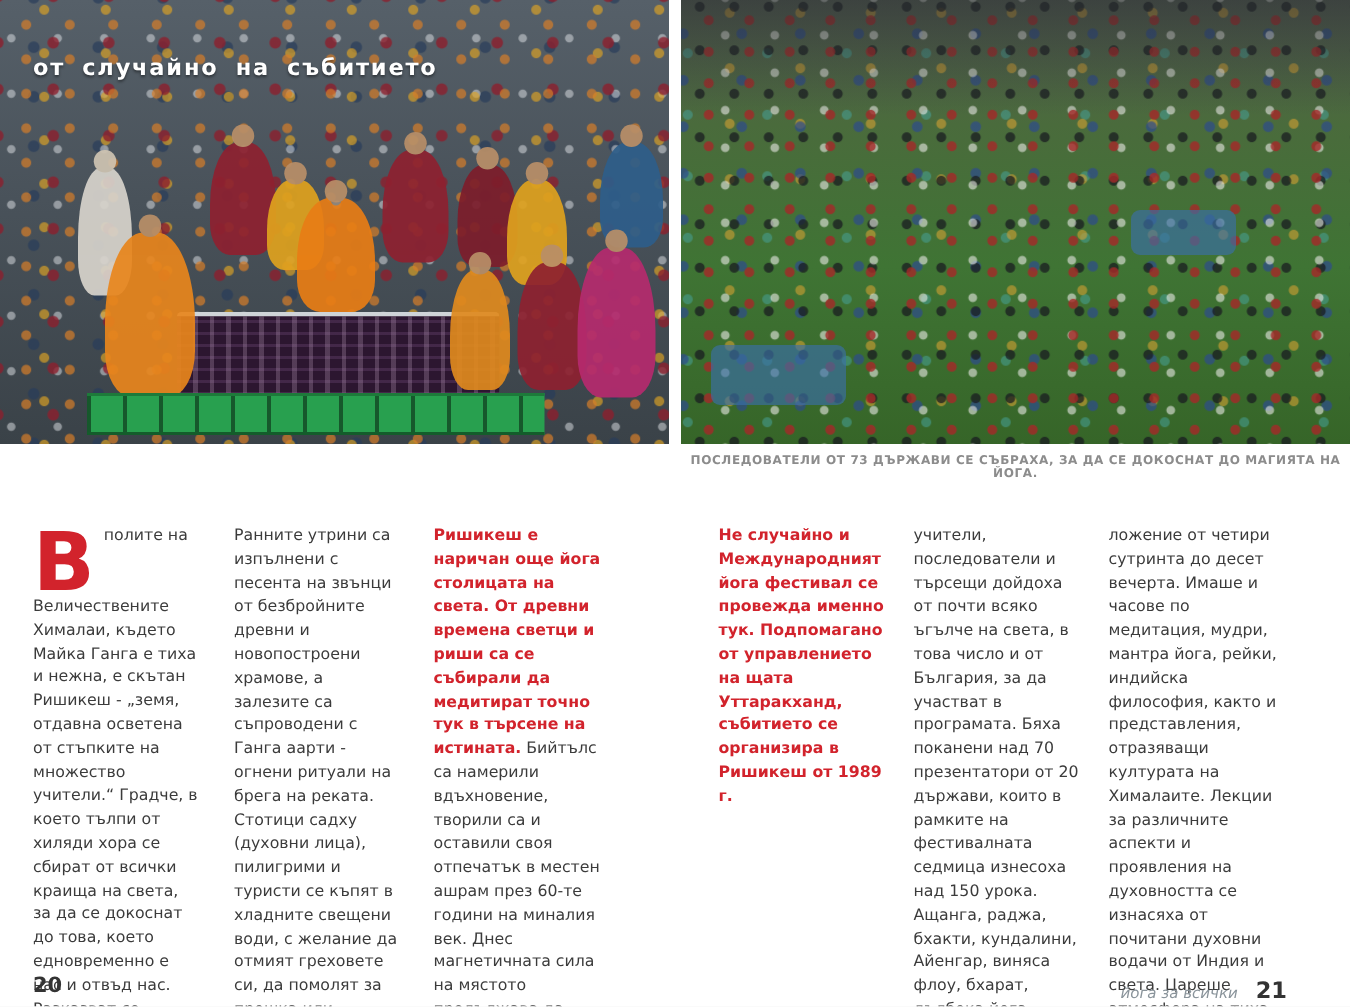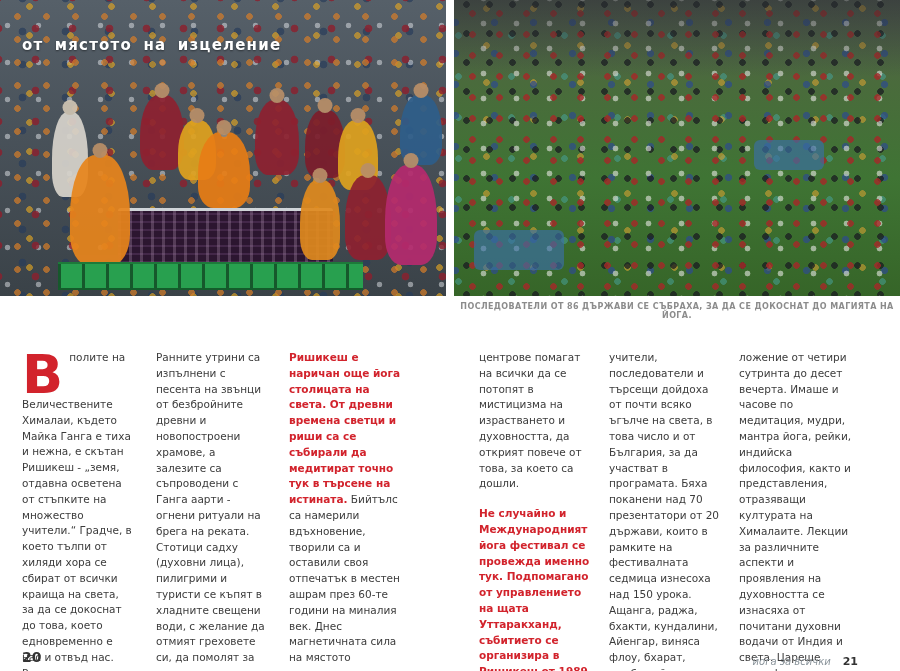--- a/index.html
+++ b/index.html
@@ -96,21 +96,21 @@
     float:left;font-size:54px;line-height:44px;font-weight:bold;
     color:#d2232c;margin:3px 6px 0 0;
   }
   .red{color:#d2232c;font-weight:bold;}
 
   
   .pagenum{position:absolute;top:649px;font-size:14px;font-weight:bold;color:#333333;}
   .pagenum-left{left:22px;}
   .footer-right{position:absolute;top:650px;right:42px;text-align:right;}
   .mag-name{font-style:italic;font-size:10px;color:#8a949b;margin-right:12px;}
-  .pagenum-right{font-size:11px;font-weight:bold;color:#333333;}
+  .pagenum-right{font-size:15px;font-weight:bold;color:#333333;}
 </style>
 </head>
 <body>
 
 <div class="spread">
 
   <div class="photo photo-left">
     <span class="fig" style="left:52px;top:112px;width:36px;height:85px;background:#d8d4cc;">
         <i class="head" style="background:#cfc4b2;"></i>
       </span>
@@ -142,44 +142,43 @@
     <span class="fig" style="left:300px;top:180px;width:40px;height:80px;background:#e08a1e;">
         <i class="head" style="background:#b98f68;"></i>
       </span>
     <span class="fig" style="left:345px;top:175px;width:46px;height:85px;background:#8e2130;">
         <i class="head" style="background:#b98f68;"></i>
       </span>
     <span class="fig" style="left:385px;top:165px;width:52px;height:100px;background:#b52a6e;">
         <i class="head" style="background:#b98f68;"></i>
       </span>
     <div class="fence"></div>
-    <h1 class="section-label">от мястото на изцеление</h1>
+    <h1 class="section-label">от случайно на събитието</h1>
   </div>
 
   <div class="photo photo-right">
     <span class="tarp" style="left:20px;top:230px;width:90px;height:40px;"></span>
     <span class="tarp" style="left:300px;top:140px;width:70px;height:30px;"></span>
   </div>
 
-  <div class="caption caption-right">ПОСЛЕДОВАТЕЛИ ОТ 86 ДЪРЖАВИ СЕ СЪБРАХА, ЗА ДА СЕ ДОКОСНАТ ДО МАГИЯТА НА ЙОГА.</div>
+  <div class="caption caption-right">ПОСЛЕДОВАТЕЛИ ОТ 73 ДЪРЖАВИ СЕ СЪБРАХА, ЗА ДА СЕ ДОКОСНАТ ДО МАГИЯТА НА ЙОГА.</div>
 
   <div class="col c1">
     <p><span class="dropcap">В</span><span>полите на Величествените Хималаи, където Майка Ганга е тиха и нежна, е скътан Ришикеш - „земя, отдавна осветена от стъпките на множество учители.“ Градче, в което тълпи от хиляди хора се сбират от всички краища на света, за да се докоснат до това, което едновременно е нас и отвъд нас. Разказват се истории, че в този или онзи храм се е отбивал Рама, а на онова място край брега на Ганга е медитирал Арджуна.</span></p>
   </div>
 
   <div class="col c2">
     <p><span>Ранните утрини са изпълнени с песента на звънци от безбройните древни и новопостроени храмове, а залезите са съпроводени с Ганга аарти - огнени ритуали на брега на реката. Стотици садху (духовни лица), пилигрими и туристи се къпят в хладните свещени води, с желание да отмият греховете си, да помолят за прошка или изцеление и да се приближат до мокша - освобождаване от ограниченията на светското съществуване.</span></p>
   </div>
 
   <div class="col c3">
     <p><span class="red">Ришикеш е наричан още йога столицата на света. От древни времена светци и риши са се събирали да медитират точно тук в търсене на истината.</span><span> Бийтълс са намерили вдъхновение, творили са и оставили своя отпечатък в местен ашрам през 60-те години на миналия век. Днес магнетичната сила на мястото продължава да привлича последователи на йога от цял свят, а многобройните ашрами, йога училища и аюрведични</span></p>
   </div>
 
   <div class="col c4">
-    <p><span>центрове помагат на всички да се потопят в мистицизма на израстването и духовността, да открият повече от това, за което са дошли.</span></p>
     <p><span class="red">Не случайно и Международният йога фестивал се провежда именно тук. Подпомагано от управлението на щата Уттаракханд, събитието се организира в Ришикеш от 1989 г.</span></p>
   </div>
 
   <div class="col c5">
     <p><span>учители, последователи и търсещи дойдоха от почти всяко ъгълче на света, в това число и от България, за да участват в програмата. Бяха поканени над 70 презентатори от 20 държави, които в рамките на фестивалната седмица изнесоха над 150 урока. Ащанга, раджа, бхакти, кундалини, Айенгар, виняса флоу, бхарат, дълбока йога, шинтох и соматична йога са само някои от над 60-те различни вида йога предложения, които бяха на разпо-</span></p>
   </div>
 
   <div class="col c6">
     <p><span>ложение от четири сутринта до десет вечерта. Имаше и часове по медитация, мудри, мантра йога, рейки, индийска философия, както и представления, отразяващи културата на Хималаите. Лекции за различните аспекти и проявления на духовността се изнасяха от почитани духовни водачи от Индия и света. Цареше атмосфера на тиха радост, удовлетворение и мир, на една по-дълбока връзка с Всемира и усещане за цялостност.</span></p>
   </div>

